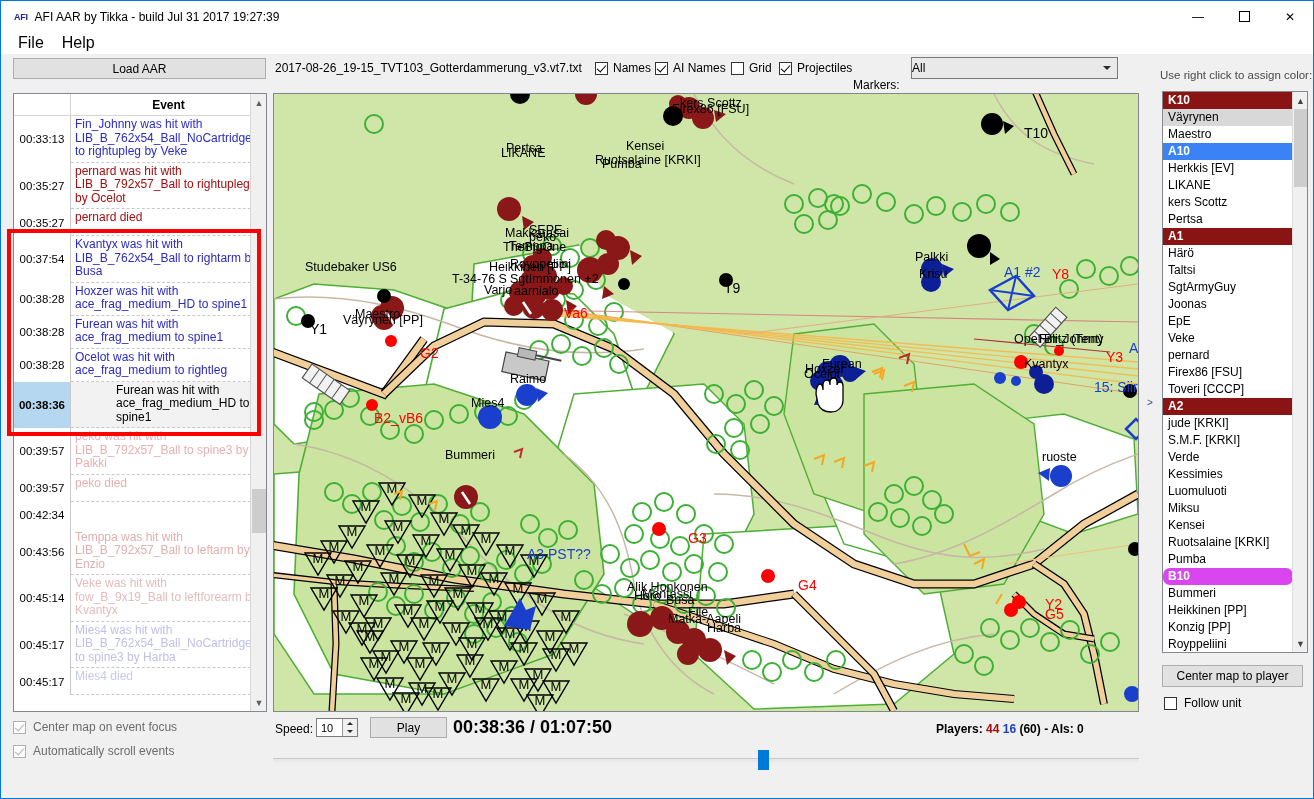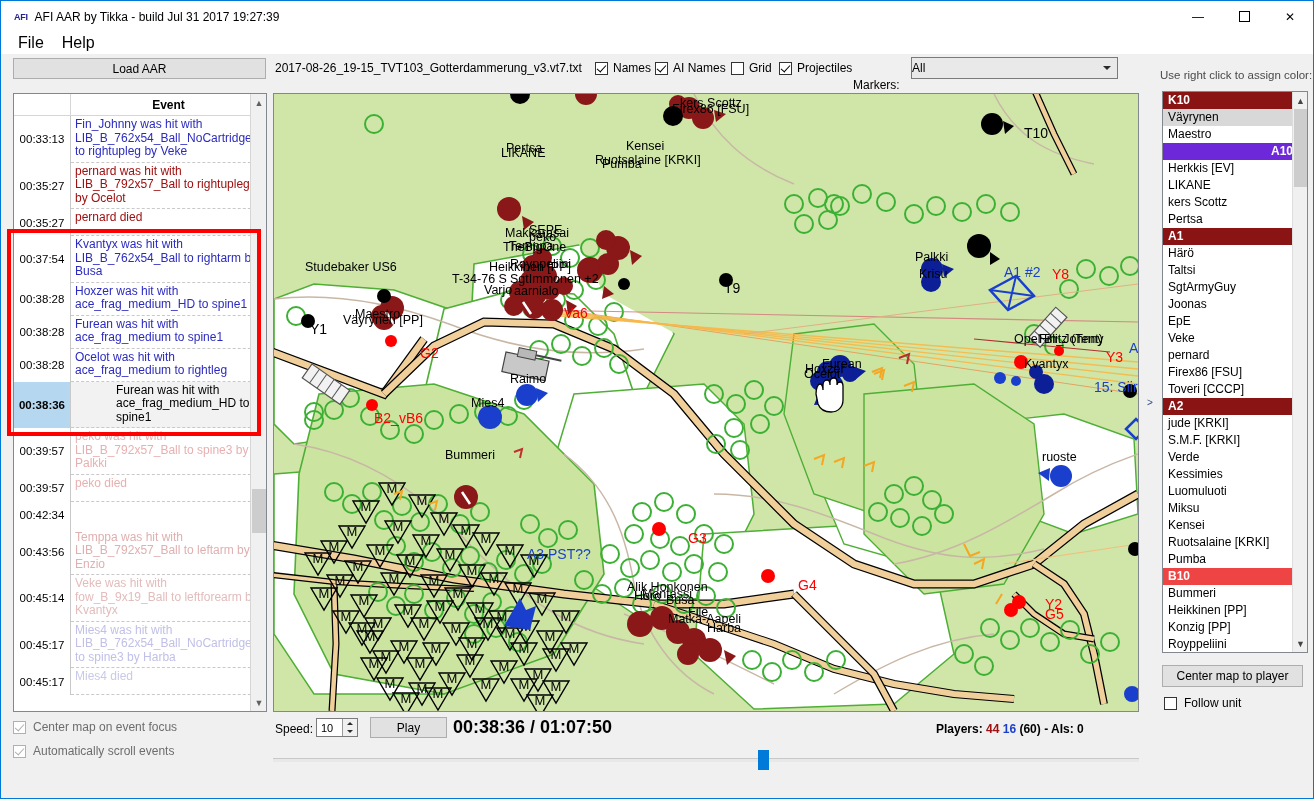--- a/index.html
+++ b/index.html
@@ -930,21 +930,21 @@
     <div class="track"></div>
     <div class="thumb"></div>
   </div>
 
   <div class="right-hint">Use right click to assign color:</div>
   <div class="player-panel">
     <div class="pl-list" id="player-list">
         <div class="pl-item group" style="background: rgb(138, 20, 20);">K10</div>
         <div class="pl-item selected">Väyrynen</div>
         <div class="pl-item">Maestro</div>
-        <div class="pl-item group" style="background: #6d28d9; text-align: right;">A10</div>
+        <div class="pl-item group" style="background: #3b82f6;">A10</div>
         <div class="pl-item">Herkkis [EV]</div>
         <div class="pl-item">LIKANE</div>
         <div class="pl-item">kers Scottz</div>
         <div class="pl-item">Pertsa</div>
         <div class="pl-item group" style="background: rgb(138, 20, 20);">A1</div>
         <div class="pl-item">Härö</div>
         <div class="pl-item">Taltsi</div>
         <div class="pl-item">SgtArmyGuy</div>
         <div class="pl-item">Joonas</div>
         <div class="pl-item">EpE</div>
@@ -955,21 +955,21 @@
         <div class="pl-item group" style="background: rgb(138, 20, 20);">A2</div>
         <div class="pl-item">jude [KRKI]</div>
         <div class="pl-item">S.M.F. [KRKI]</div>
         <div class="pl-item">Verde</div>
         <div class="pl-item">Kessimies</div>
         <div class="pl-item">Luomuluoti</div>
         <div class="pl-item">Miksu</div>
         <div class="pl-item">Kensei</div>
         <div class="pl-item">Ruotsalaine [KRKI]</div>
         <div class="pl-item">Pumba</div>
-        <div class="pl-item group" style="background: #ef4444;">B10</div>
+        <div class="pl-item group" style="background: #d946ef; border-radius: 7px;">B10</div>
         <div class="pl-item">Bummeri</div>
         <div class="pl-item">Heikkinen [PP]</div>
         <div class="pl-item">Konzig [PP]</div>
         <div class="pl-item">Royppeliini</div>
       </div>
     <div class="pl-scroll">
       <div class="arrow-btn">▲</div>
       <div class="thumb"></div>
       <div class="arrow-btn bot">▼</div>
     </div>

